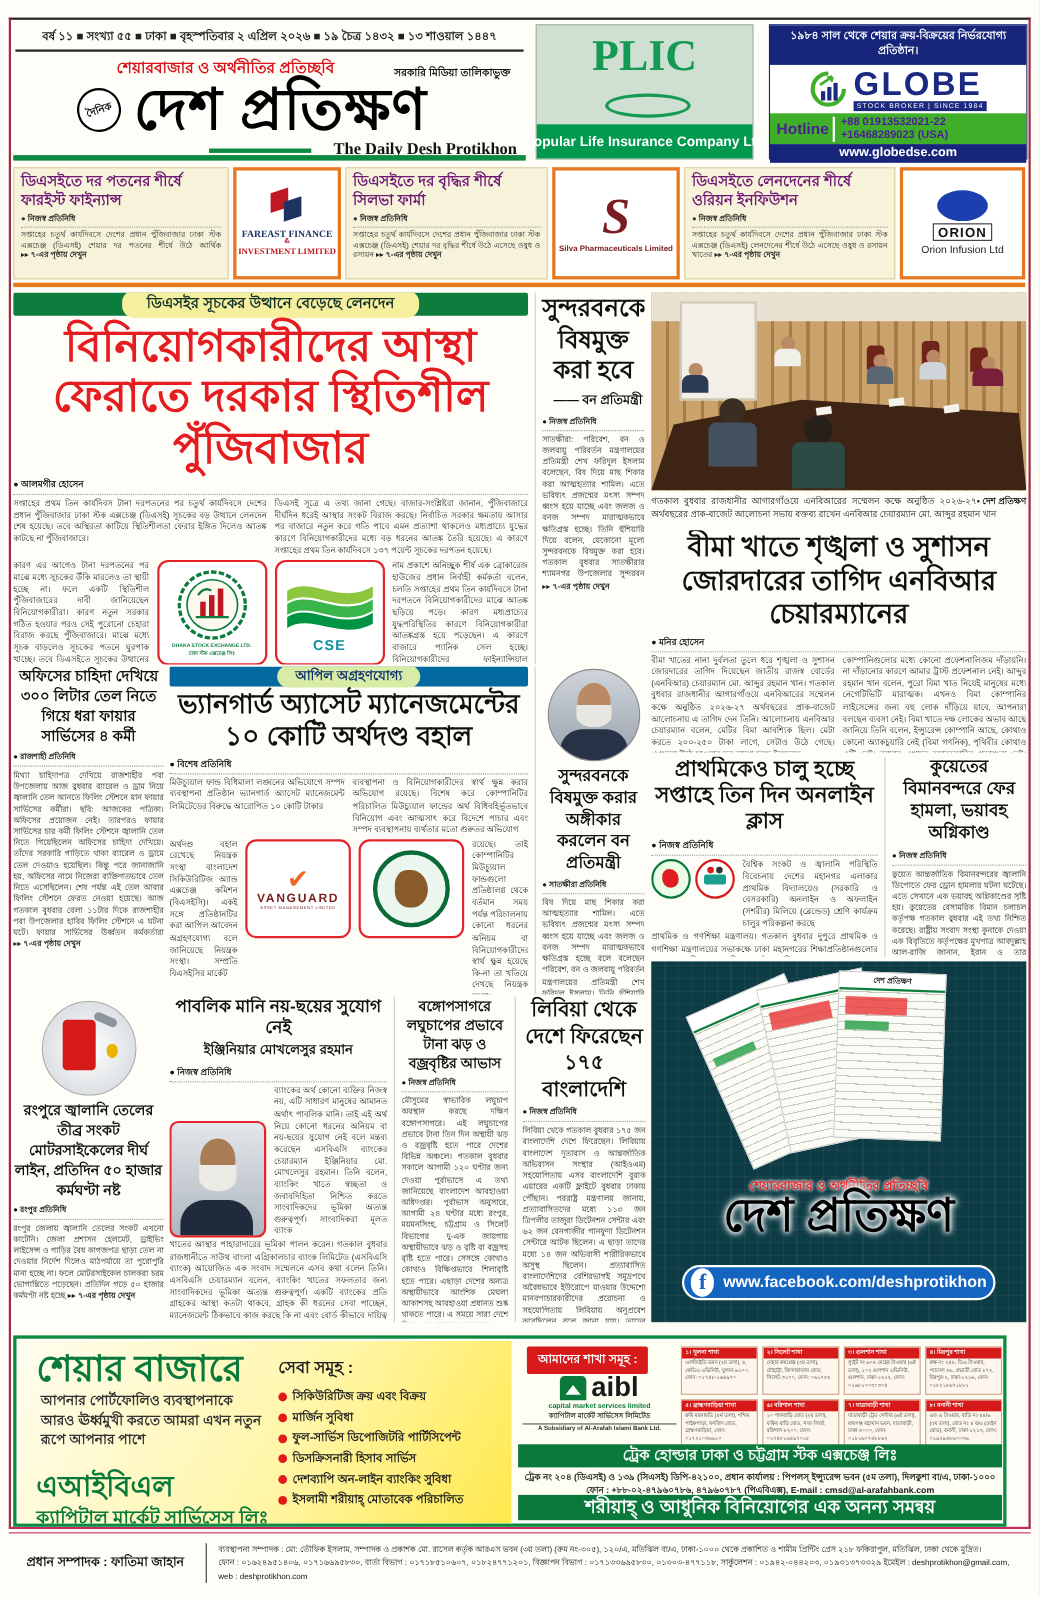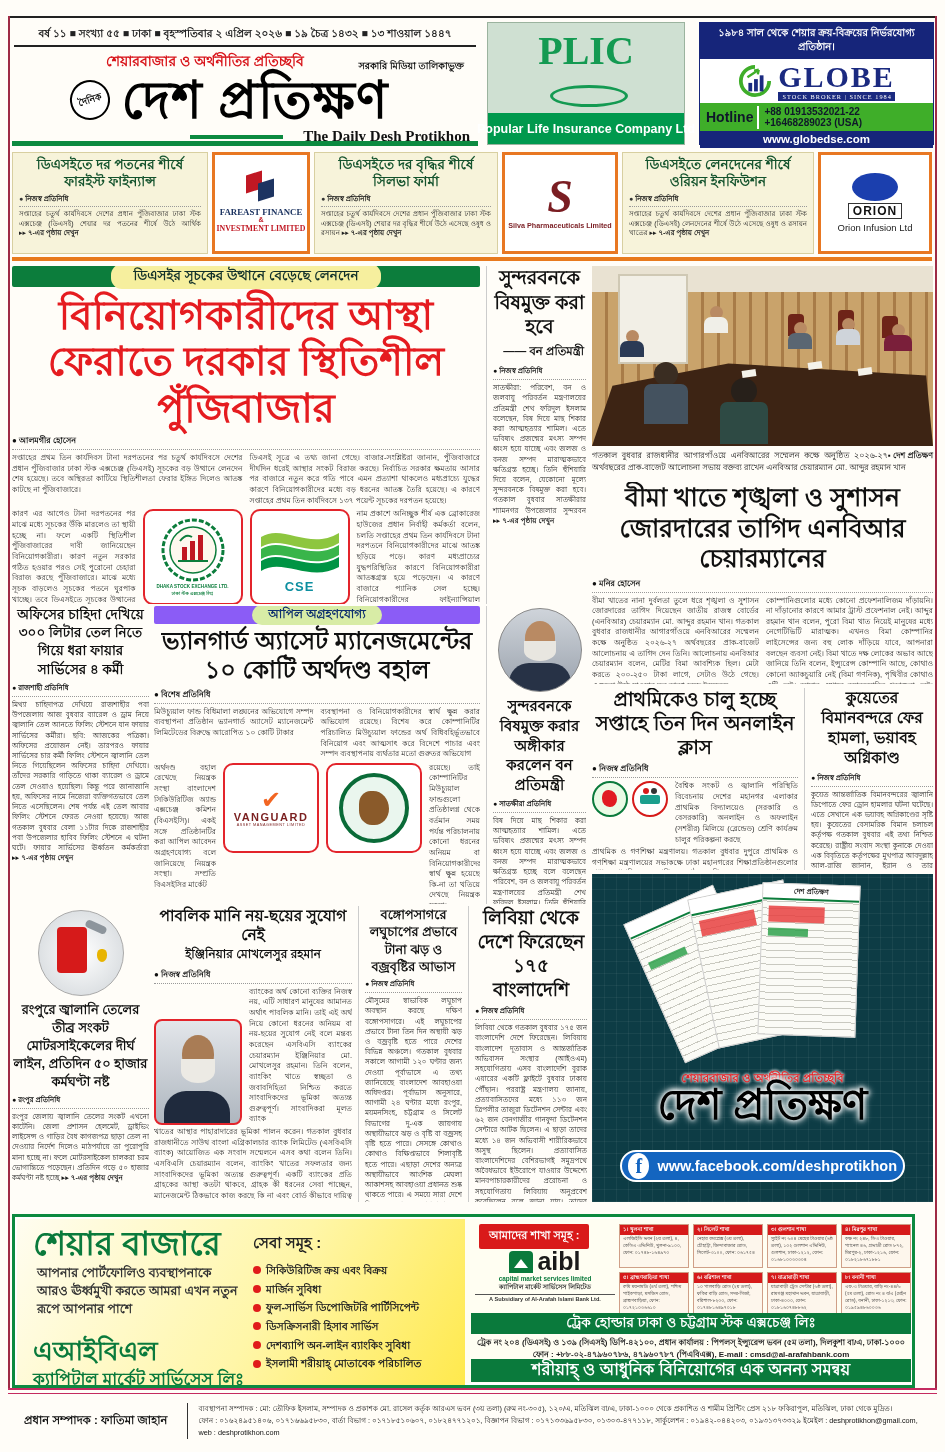--- a/index.html
+++ b/index.html
@@ -27,31 +27,31 @@
   .green-rule{left:12px;top:141px;width:466px;height:5px;background:#0c8a40;}
   
   .plic{left:487px;top:22px;width:196px;height:121px;background:#cfe0d2;border:1px solid #9bb39e;}
   .plic-mono{position:absolute;left:0;right:0;top:8px;text-align:center;font-size:40px;font-weight:900;color:#149a52;
              font-family:"Liberation Serif","DejaVu Serif",serif;line-height:1;}
   .plic-ell{position:absolute;left:50%;top:62px;width:72px;height:16px;margin-left:-36px;border:3px solid #149a52;border-radius:50%;}
   .plic-band{position:absolute;left:0;right:0;bottom:0;height:31px;background:#00994d;color:#fff;font-weight:bold;
              font-size:12.5px;display:flex;align-items:center;justify-content:center;white-space:nowrap;}
   .globe{left:699px;top:22px;width:233px;height:121px;border:1px solid #16257a;background:#fff;}
   .globe-top{background:#16257a;color:#fff;font-size:10px;font-weight:bold;text-align:center;padding:3px 4px;line-height:1.35;height:30px;}
-  .globe-mid{display:flex;align-items:center;justify-content:center;gap:6px;height:44px;font-family:Liberation Serif, serif;}
+  .globe-mid{display:flex;align-items:center;justify-content:center;gap:6px;height:44px;}
   .globe-ic{width:34px;height:34px;}
   .globe-word{font-size:30px;font-weight:900;color:#1b2a80;letter-spacing:2px;line-height:1;}
   .globe-tagl{font-size:6.3px;color:#fff;background:#1b2a80;text-align:right;padding:1px 3px;letter-spacing:1px;}
-  .globe-hot{background:#3fae29;color:#0f172a;display:flex;align-items:center;gap:4px;padding:1px 6px;height:26px;}
+  .globe-hot{background:#3fae29;color:#4c1d95;display:flex;align-items:center;gap:4px;padding:1px 6px;height:26px;}
   .globe-hl{font-size:14px;font-weight:bold;}
   .globe-ph{font-size:10px;font-weight:bold;line-height:1.15;border-left:2px solid #fff;padding-left:5px;}
   .globe-web{background:#16257a;color:#fff;text-align:center;font-weight:bold;font-size:11.5px;height:17px;line-height:17px;}
   
   .teaser{background:#f7f3da;border:1px solid #d8cfa0;height:102px;padding:4px 6px;box-sizing:border-box;overflow:hidden;}
-  .tz-title{font-size:13.5px;font-weight:900;text-align:center;line-height:1.25;color:#14532d;}
+  .tz-title{font-size:13.5px;font-weight:900;text-align:left;line-height:1.25;color:#701a75;}
   .tz-byl{font-size:7px;font-weight:bold;margin-top:2px;border-bottom:1px dotted #999;padding-bottom:1px;}
   .tz-byl::before{content:"● ";color:#333;}
   .tz-txt{font-size:7px;line-height:1.4;text-align:justify;color:#222;margin-top:2px;}
   .tz-more{font-weight:bold;white-space:nowrap;}
   .tz-more::before{content:" ▸▸ ";}
   .logobox{background:#fff;border:3px solid #e87722;height:102px;box-sizing:border-box;display:flex;flex-direction:column;
            align-items:center;justify-content:center;text-align:center;overflow:hidden;}
   .fareast-d{width:34px;height:30px;position:relative;margin-bottom:4px;}
   .fd1{position:absolute;left:2px;top:0;width:16px;height:18px;background:#c01823;transform:skewY(-18deg);}
   .fd2{position:absolute;left:14px;top:8px;width:16px;height:18px;background:#1d3461;transform:skewY(-18deg);}
@@ -78,21 +78,21 @@
   .lead{left:12px;top:266px;width:468px;height:338px;overflow:hidden;}
   .kickbar{background:#0c7d3c;height:21px;display:flex;align-items:center;justify-content:center;border-radius:2px;}
   .kickpill{background:#f6ef9e;border-radius:11px;padding:1px 22px;font-size:13.5px;font-weight:900;color:#12312a;}
   .lead-hl{font-size:40px;color:#e51c20;line-height:1.16;margin-top:5px;}
   .lgbox{border:2.5px solid #e3242b;border-radius:10px;background:#fff;width:96px;height:92px;flex:0 0 auto;
          display:flex;flex-direction:column;align-items:center;justify-content:center;overflow:hidden;}
   .dse-cap{font-size:4.6px;font-weight:bold;color:#0c7d3c;text-align:center;margin-top:1px;}
   .cse-w{font-size:13px;font-weight:900;color:#0d8fa0;letter-spacing:1px;}
   
   .sb1{left:486px;top:266px;width:100px;height:338px;overflow:hidden;}
-  .sb1 .hl{font-size:19px;line-height:1.3;text-align:center;}
+  .sb1 .hl{font-size:22px;line-height:1.3;text-align:center;}
   .sb1-attr{font-size:11.5px;font-weight:900;text-align:right;margin:3px 2px 1px;}
   .sb1-attr::before{content:"—— ";}
   
   .photo{left:592px;top:266px;width:341px;height:180px;overflow:hidden;background:
      repeating-linear-gradient(90deg,#c9a36b 0 13px,#a87c48 13px 16px);}
   .ph-ceil{position:absolute;left:0;top:0;width:100%;height:26px;background:#e9e2d2;}
   .ph-screen{position:absolute;left:26px;top:8px;width:66px;height:86px;background:#f2efe6;border:2px solid #cfc8b4;}
   .ph-table{position:absolute;left:0;bottom:0;width:100%;height:86px;background:#3d2414;
             clip-path:polygon(0 100%,6% 30%,40% 4%,98% 18%,100% 100%);}
   .prsn{position:absolute;}
@@ -102,21 +102,21 @@
   .paper{position:absolute;width:14px;height:7px;background:#f4f2ea;transform:rotate(-8deg);}
   
   .cap{left:592px;top:450px;width:341px;height:30px;font-size:8px;line-height:1.45;color:#111;text-align:justify;}
   .cap b{float:right;}
   .nbr{left:592px;top:482px;width:341px;height:202px;overflow:hidden;}
   .nbr .hl{font-size:25px;line-height:1.22;}
   
   .fire{left:12px;top:606px;width:137px;height:298px;overflow:hidden;}
   .fire .hl{font-size:13.5px;line-height:1.35;}
   .vang{left:154px;top:606px;width:326px;height:298px;overflow:hidden;}
-  .vang .kickbar{background:#8b5cf6;height:18px;}
+  .vang .kickbar{background:#0369a1;height:18px;}
   .vang .kickpill{background:#d8eca6;color:#0d2f6e;font-size:12px;padding:0 16px;}
   .vang .hl{font-size:24px;line-height:1.2;margin-top:3px;}
   .vg-word{font-size:11px;font-weight:900;color:#7a1f1f;letter-spacing:1.5px;}
   .vg-sub{font-size:3.8px;color:#7a1f1f;letter-spacing:.5px;}
   .vg-chk{font-size:24px;color:#f26522;line-height:.9;font-weight:900;}
   .bsec-ring{width:62px;height:62px;border-radius:50%;border:4px solid #0a6b38;background:#eaf6ee;
              display:flex;align-items:center;justify-content:center;}
   .bsec-core{width:30px;height:34px;background:#8a5a2a;border-radius:40% 55% 50% 45%;}
   .sb2{left:486px;top:606px;width:100px;height:298px;overflow:hidden;}
   .sb2 .hl{font-size:15px;line-height:1.32;}

